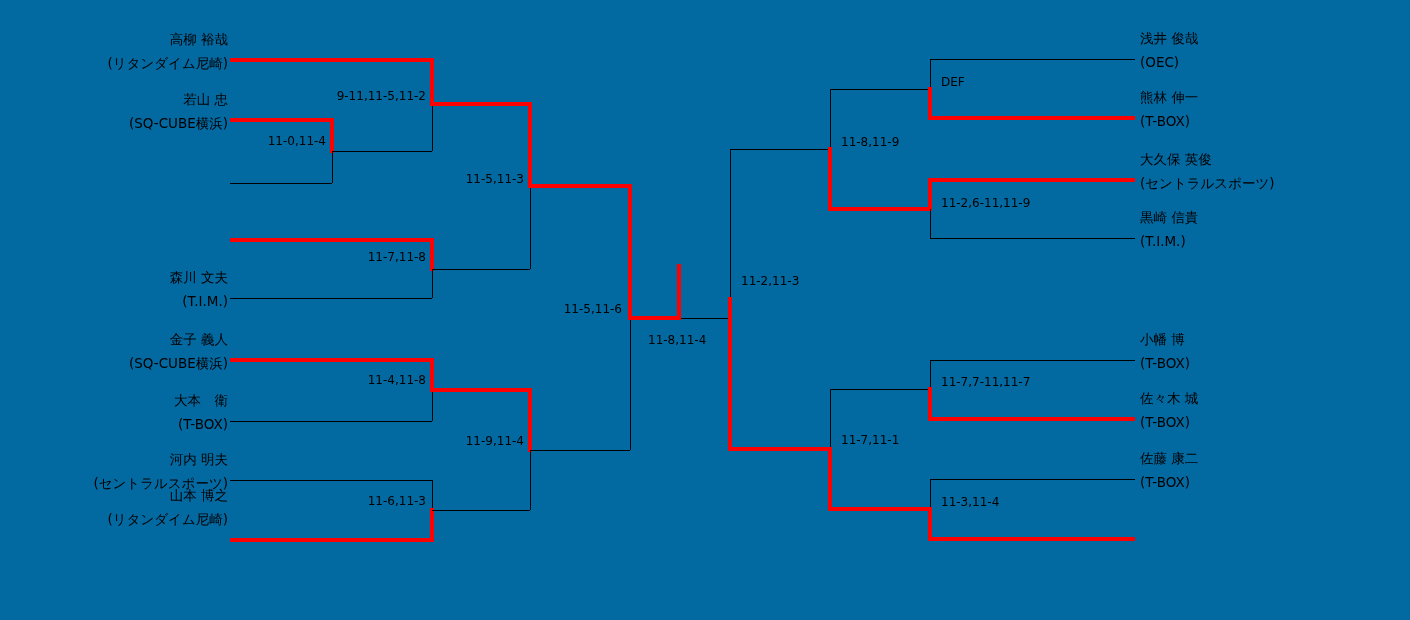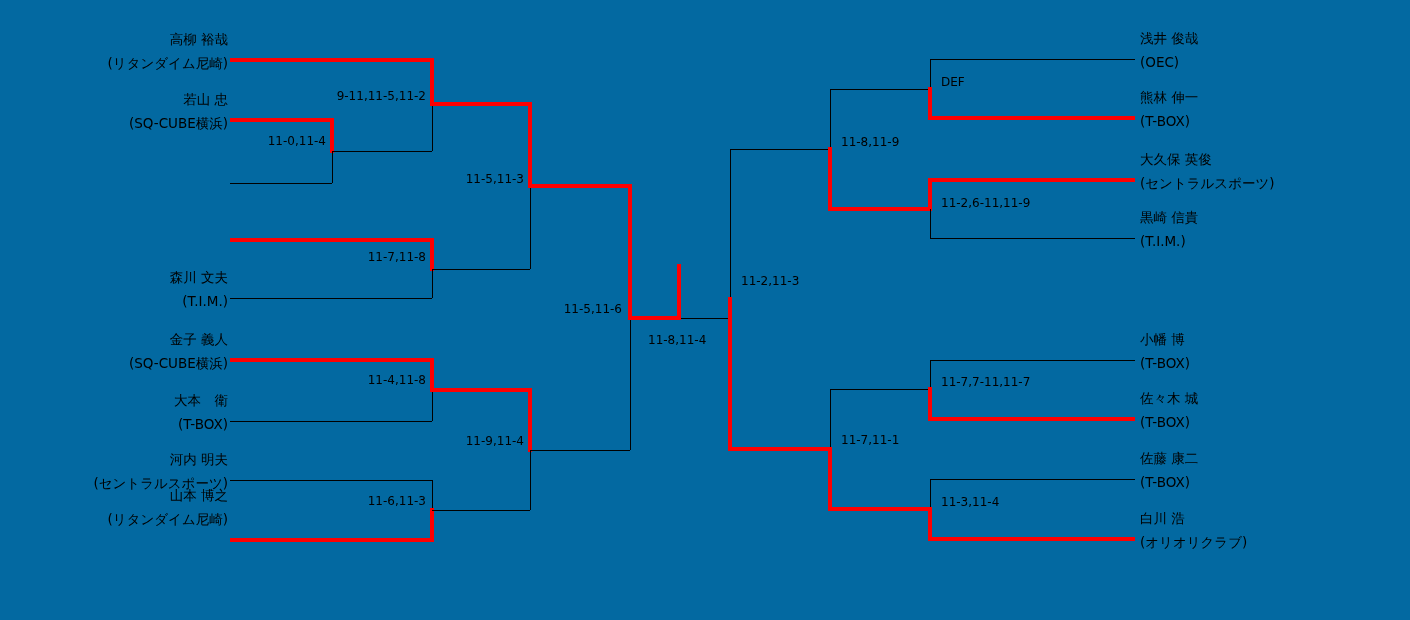--- a/index.html
+++ b/index.html
@@ -74,24 +74,20 @@
     <div>小幡 博</div>
     <div>(T-BOX)</div>
   </div>
   <div class="player R" style="top:386px">
     <div>佐々木 城</div>
     <div>(T-BOX)</div>
   </div>
   <div class="player R" style="top:446px">
     <div>佐藤 康二</div>
     <div>(T-BOX)</div>
-  </div>
-  <div class="player R" style="top:506px">
-    <div>白川 浩</div>
-    <div>(オリオリクラブ)</div>
   </div>
 
   <div class="score L" style="right:1084px;top:134px">11-0,11-4</div>
   <div class="score L" style="right:984px;top:89px">9-11,11-5,11-2</div>
   <div class="score L" style="right:984px;top:250px">11-7,11-8</div>
   <div class="score L" style="right:984px;top:373px">11-4,11-8</div>
   <div class="score L" style="right:984px;top:494px">11-6,11-3</div>
   <div class="score L" style="right:886px;top:172px">11-5,11-3</div>
   <div class="score L" style="right:886px;top:434px">11-9,11-4</div>
   <div class="score L" style="right:788px;top:302px">11-5,11-6</div>

